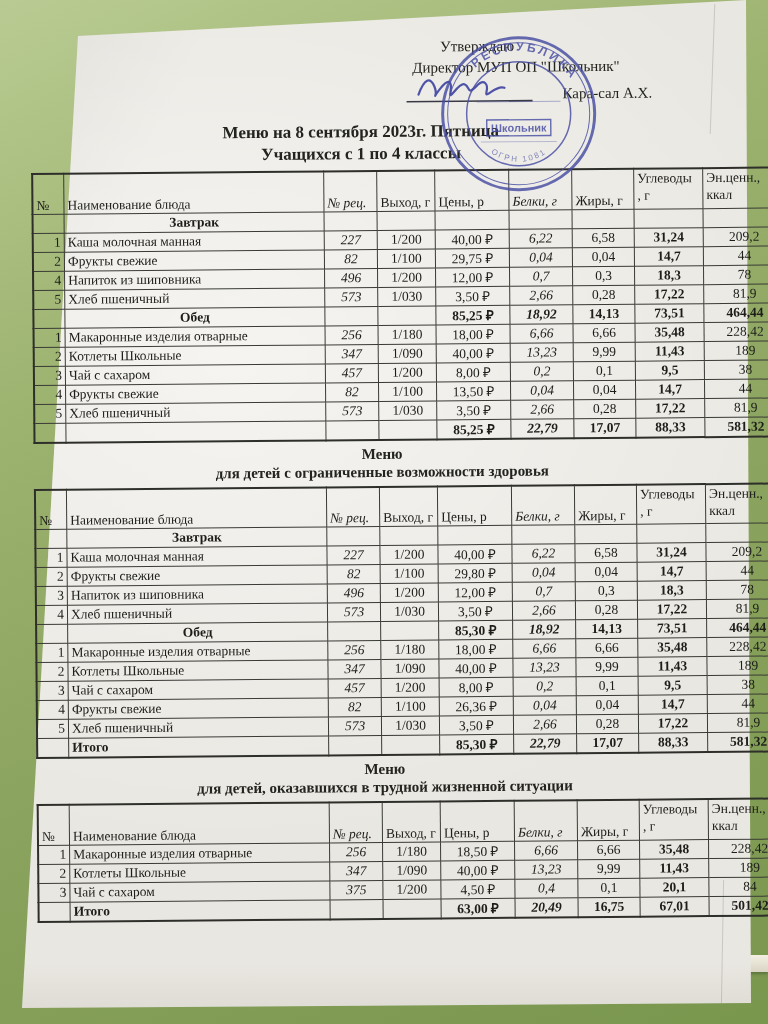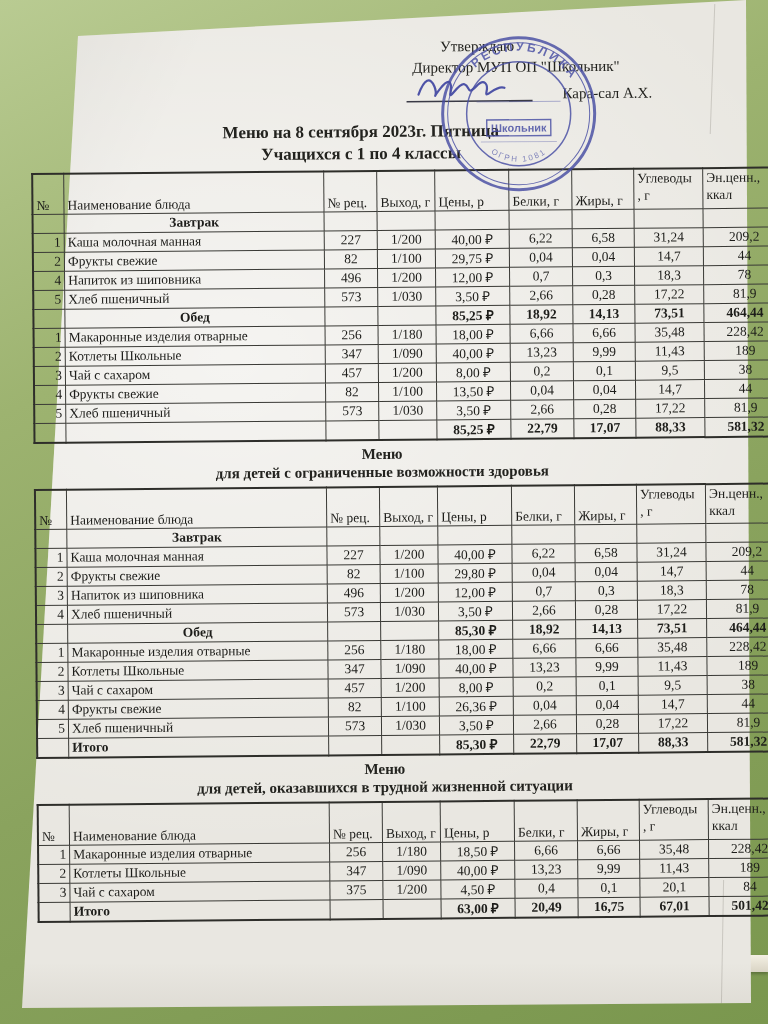--- a/index.html
+++ b/index.html
@@ -43,22 +43,22 @@
 
   .menu-heading{width:697px;text-align:center;font-weight:bold;font-size:15px;margin:5px 0 1px;}
   .menu-subheading{width:697px;text-align:center;font-weight:bold;font-size:15px;margin:0 0 5px;}
 
   table.menu-table{border-collapse:collapse;table-layout:fixed;width:697px;font-size:13.5px;color:#1d1d1a;border:2px solid #2e2e2a;margin-bottom:2px;}
   table.menu-table th, table.menu-table td{border:1px solid #3a3a36;padding:0 3px;height:18px;overflow:hidden;}
   table.menu-table th{font-weight:normal;text-align:left;white-space:pre-line;line-height:17px;}
   table.menu-table thead tr{height:40px;}
   th.col0,th.col1,th.col2,th.col3,th.col4,th.col5,th.col6{vertical-align:bottom;}
   th.col7,th.col8{vertical-align:top;}
-  .col0{width:24px;} .col1{width:253px;} .col2{width:46px;} .col3{width:51px;}
-  .col4{width:67px;} .col5{width:56px;} .col6{width:55px;} .col7{width:62px;} .col8{width:75px;}
+  .col0{width:24px;} .col1{width:253px;} .col2{width:46px;font-style:italic;} .col3{width:51px;}
+  .col4{width:67px;} .col5{width:56px;font-style:italic;} .col6{width:55px;} .col7{width:62px;font-weight:bold;} .col8{width:75px;}
   td.col0{text-align:right;padding-right:2px;}
   td.col1{text-align:left;padding-left:4px;}
   td.col2,td.col3,td.col4,td.col5,td.col6,td.col7,td.col8{text-align:center;}
   tr.row-section td.col1{text-align:center;font-weight:bold;}
   tr.row-subtotal td.col1{text-align:center;font-weight:bold;}
   tr.row-subtotal td.col4,tr.row-subtotal td.col5,tr.row-subtotal td.col6,tr.row-subtotal td.col7,tr.row-subtotal td.col8{font-weight:bold;}
   tr.row-total td.col1{font-weight:bold;}
   tr.row-total td.col4,tr.row-total td.col5,tr.row-total td.col6,tr.row-total td.col7,tr.row-total td.col8{font-weight:bold;}
 </style>
 </head>

